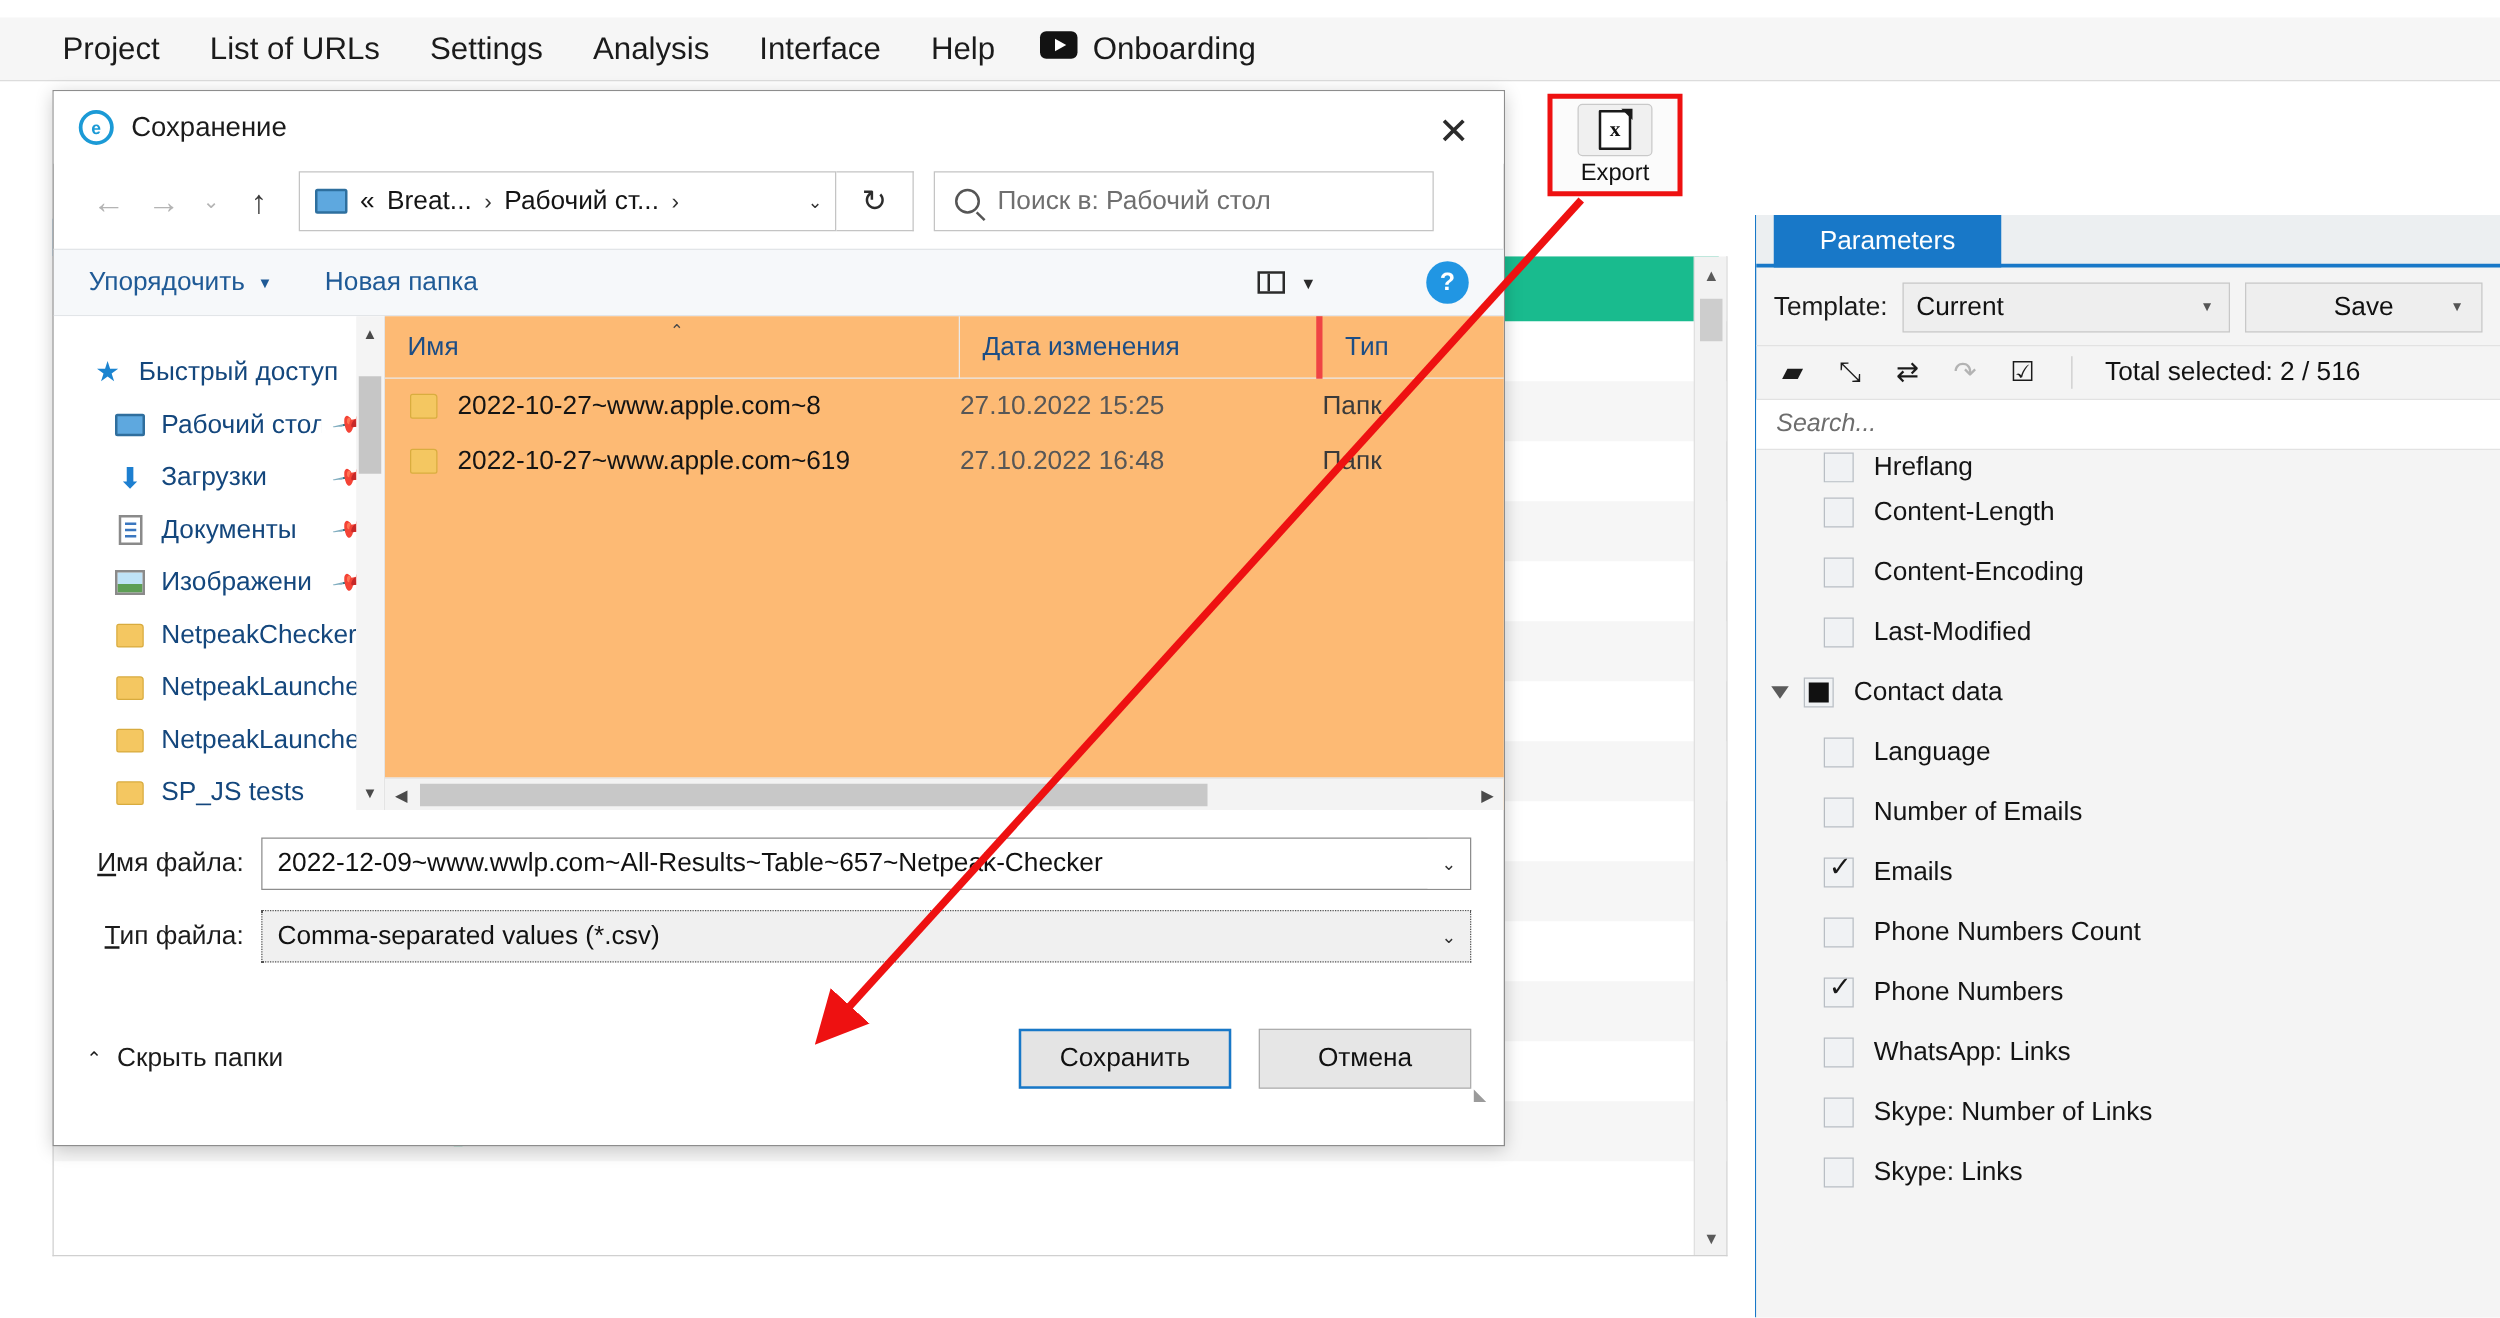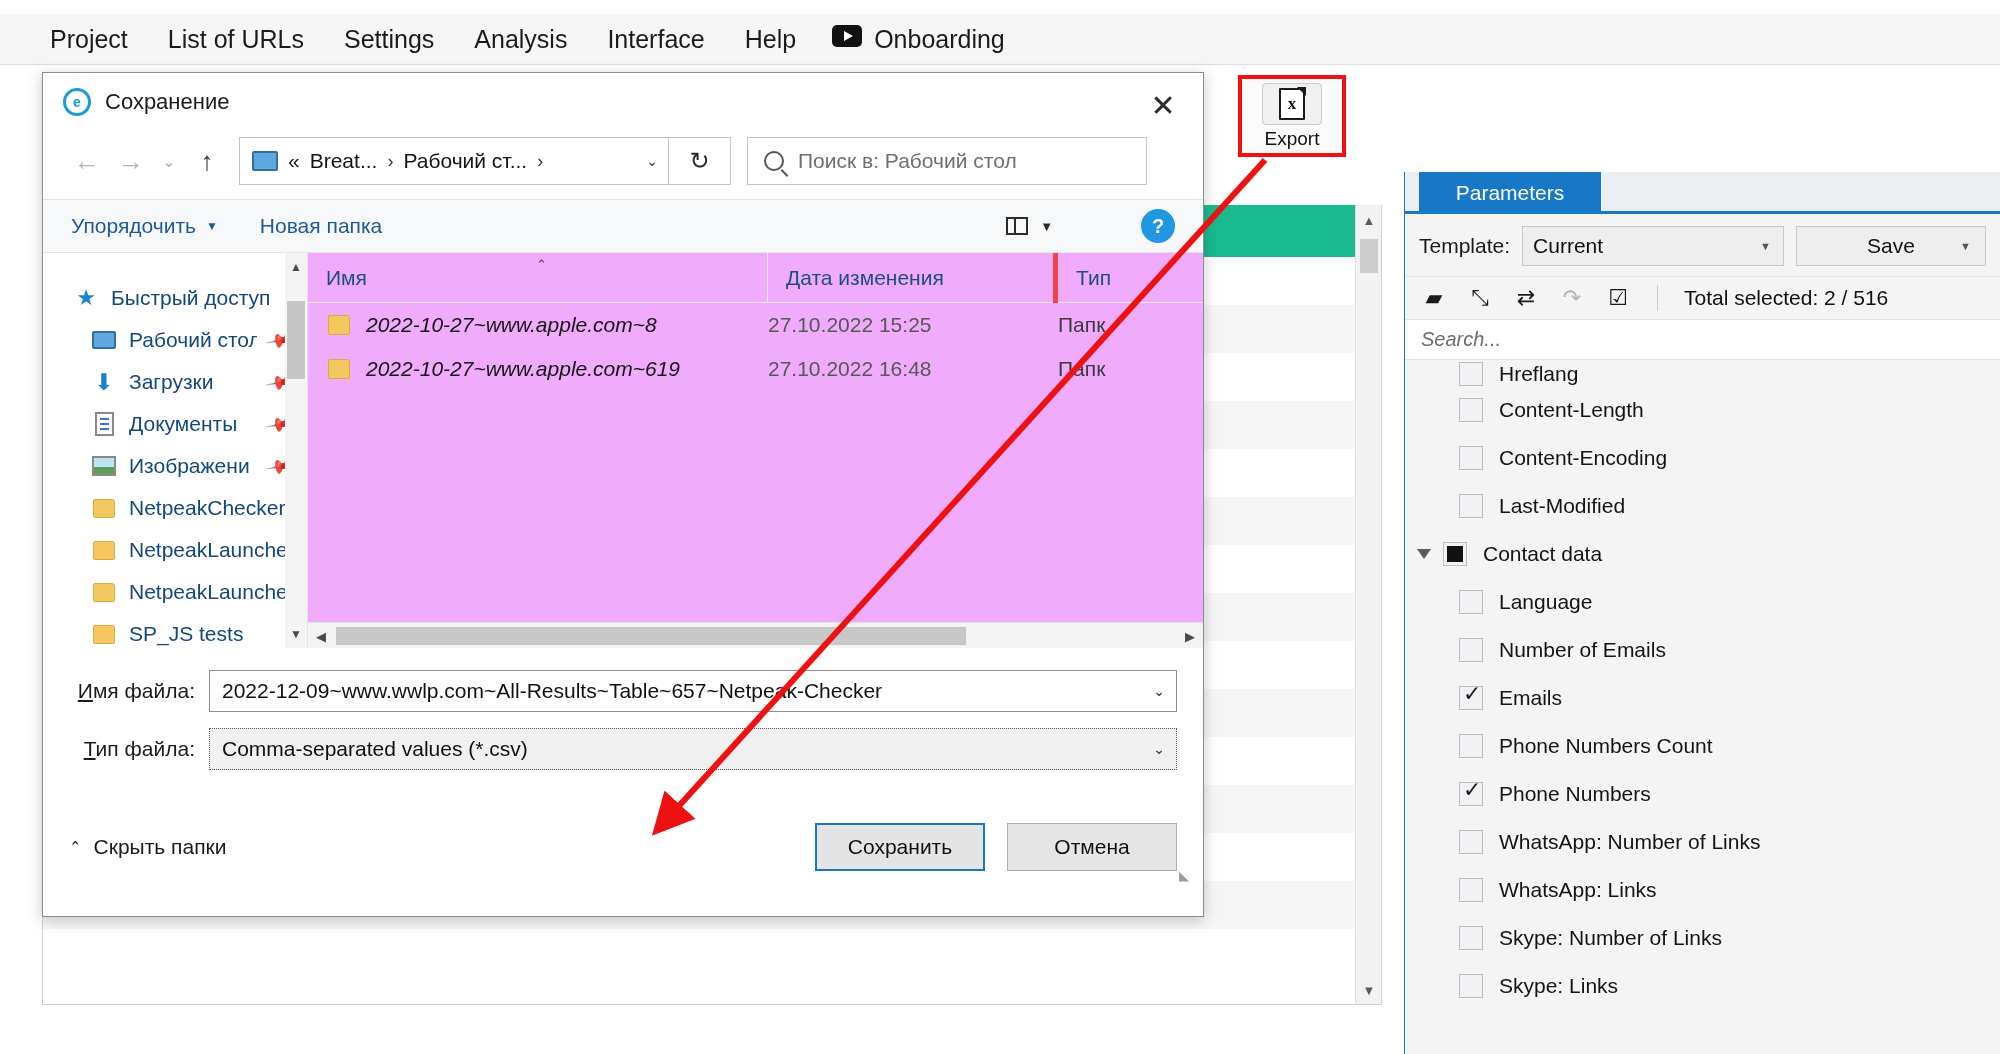--- a/index.html
+++ b/index.html
@@ -246,29 +246,29 @@
   .star { color: #1b84d0; font-size: 22px; }
   .mon { width: 24px; height: 18px; background: #5ea8df; border: 2px solid #2f6e9d; border-radius: 2px; }
   .dl-arrow { color: #1d7fd0; font-size: 23px; }
   .doc-ic { width: 19px; height: 24px; background: #ffffff; border: 2px solid #8a8a8a; position: relative; }
   .doc-ic::after { content: ""; position: absolute; left: 3px; top: 4px; right: 3px; height: 2px; background: #3b77bf; box-shadow: 0 5px 0 #3b77bf, 0 10px 0 #3b77bf; }
   .img-ic { width: 24px; height: 20px; background: linear-gradient(#bfe3f7 55%, #5d9e55 55%); border: 2px solid #8a8a8a; }
   .fold-ic { width: 22px; height: 19px; background: #f4c761; border: 1px solid #d8ab3e; border-radius: 2px 3px 2px 2px; }
   .pin { margin-left: auto; margin-right: 14px; color: #8a9099; font-size: 19px; transform: rotate(35deg); }
   .si-label { overflow: hidden; text-overflow: clip; white-space: nowrap; }
 
-  .dlg-files { flex: 1; position: relative; background: #f0abfc; }
+  .dlg-files { flex: 1; position: relative; background: #fdba74; }
   .fhdr { display: flex; height: 50px; align-items: center; font-size: 21px; color: #1c4d85; border-bottom: 1px solid #e9e9e9; position: relative; }
   .fhdr .col { padding-left: 18px; height: 50px; display: flex; align-items: center; }
   .fhdr .col.name { width: 460px; border-right: 1px solid #e9e9e9; }
   .fhdr .col.date { width: 290px; border-right: 5px solid #ef4444; }
   .fhdr .col.type { flex: 1; }
   .sort-caret { position: absolute; left: 228px; top: 4px; font-size: 13px; color: #4a4a4a; }
   .frow { display: flex; align-items: center; height: 44px; font-size: 21px; color: #141414; }
-  .frow .cn { width: 460px; display: flex; align-items: center; gap: 16px; padding-left: 20px; font-style: italic; }
+  .frow .cn { width: 460px; display: flex; align-items: center; gap: 16px; padding-left: 20px; }
   .frow .cd { width: 290px; color: #575757; }
   .frow .ct { flex: 1; color: #3a3a3a; }
   .ffold { width: 22px; height: 20px; background: #f4c761; border: 1px solid #d9ad3f; border-radius: 2px 3px 2px 2px; flex: none; }
 
   .hscroll {
     position: absolute; left: 0; bottom: 0; width: 100%; height: 26px; background: #f3f3f3;
     border-top: 1px solid #e4e4e4;
   }
   .hscroll .thumb { position: absolute; left: 28px; top: 4px; width: 630px; height: 18px; background: #c8c8c8; }
   .hscroll .arr { position: absolute; top: 0; width: 26px; height: 26px; display: flex; align-items: center; justify-content: center; font-size: 13px; color: #4a4a4a; }
@@ -489,24 +489,20 @@
           <span class="cbx checked"></span>
           <span>Emails</span>
         </div>
         <div class="pitem">
           <span class="cbx"></span>
           <span>Phone Numbers Count</span>
         </div>
         <div class="pitem">
           <span class="cbx checked"></span>
           <span>Phone Numbers</span>
-        </div>
-        <div class="pitem">
-          <span class="cbx"></span>
-          <span>WhatsApp: Number of Links</span>
         </div>
         <div class="pitem">
           <span class="cbx"></span>
           <span>WhatsApp: Links</span>
         </div>
         <div class="pitem">
           <span class="cbx"></span>
           <span>Skype: Number of Links</span>
         </div>
         <div class="pitem">

